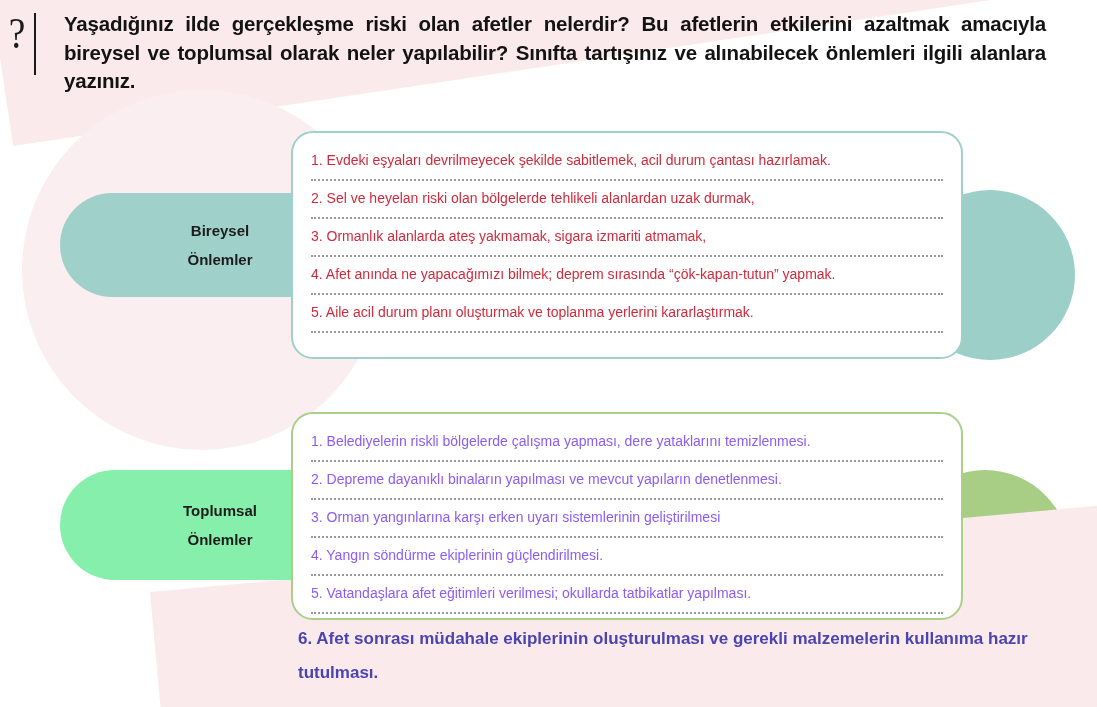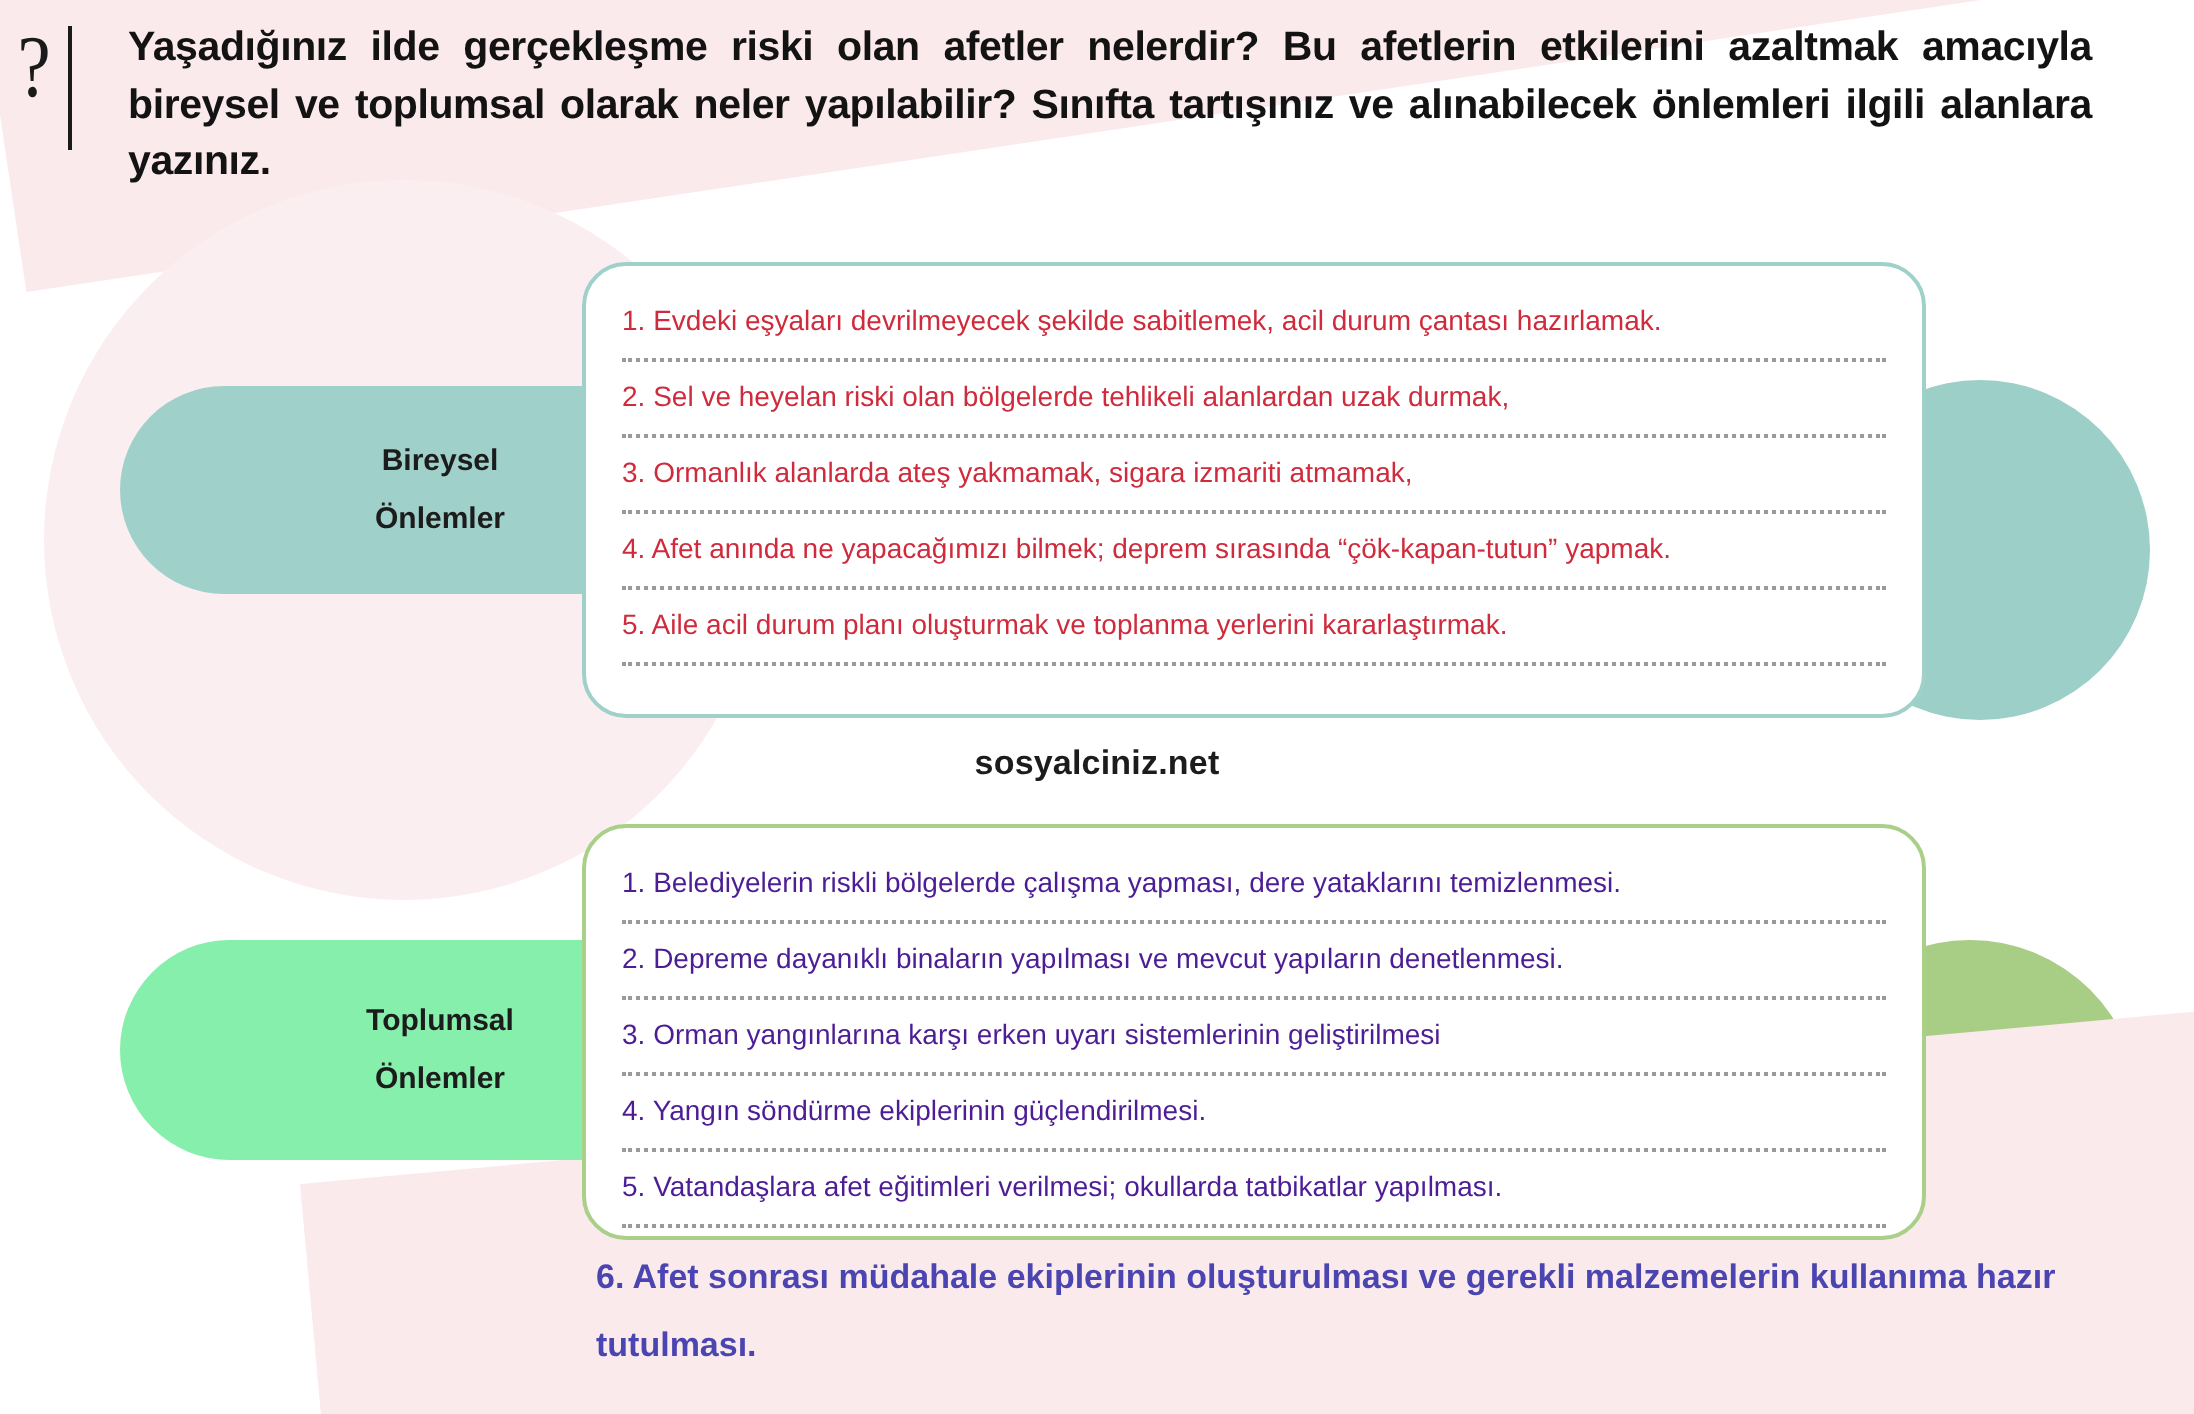--- a/index.html
+++ b/index.html
@@ -154,21 +154,21 @@
   .card li {
     font-size: 14px;
     font-weight: normal;
     line-height: 23px;
     padding: 6px 0 7px 0;
     border-bottom: 2px dotted #9a9a9a;
     white-space: nowrap;
   }
   .card li:last-child { }
   .card-teal li { color: #cf2b3c; }
-  .card-green li { color: #4c1d95; }
+  .card-green li { color: #8b5cf6; }
 
   
   .overflow-item {
     position: absolute;
     z-index: 6;
     font-size: 17px;
     font-weight: bold;
     line-height: 34px;
     color: #4a45b0;
     width: 760px;
@@ -217,21 +217,20 @@
   <div class="card card-teal" style="left:291px; top:131px; width:672px; height:228px;">
     <ul>
       <li>1. Evdeki eşyaları devrilmeyecek şekilde sabitlemek, acil durum çantası hazırlamak.</li>
       <li>2. Sel ve heyelan riski olan bölgelerde tehlikeli alanlardan uzak durmak,</li>
       <li>3. Ormanlık alanlarda ateş yakmamak, sigara izmariti atmamak,</li>
       <li>4. Afet anında ne yapacağımızı bilmek; deprem sırasında “çök-kapan-tutun” yapmak.</li>
       <li>5. Aile acil durum planı oluşturmak ve toplanma yerlerini kararlaştırmak.</li>
     </ul>
   </div>
 
-  <div class="watermark">sosyalciniz.net</div>
 
   <div class="pill pill-green" style="left:60px; top:470px; width:320px; height:110px;">
     <div>
       <div>Toplumsal</div>
       <div>Önlemler</div>
     </div>
   </div>
 
   <div class="card card-green" style="left:291px; top:412px; width:672px; height:208px;">
     <ul>

